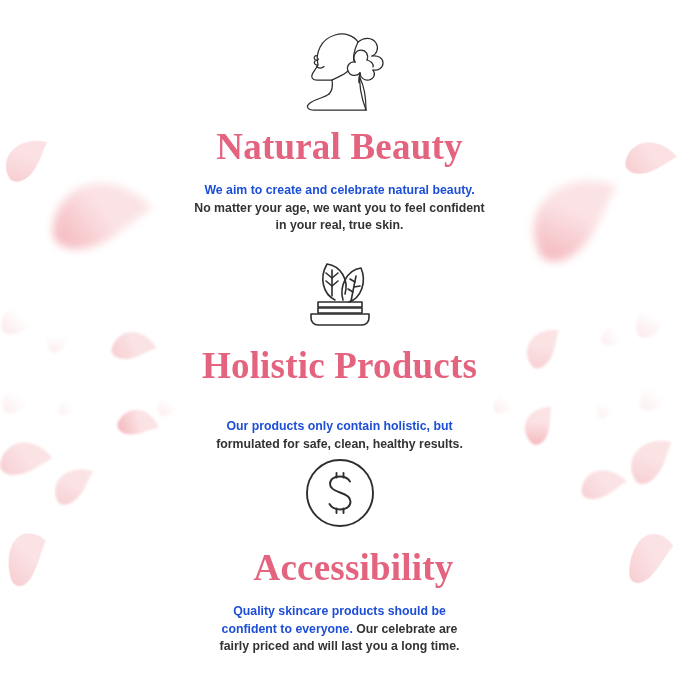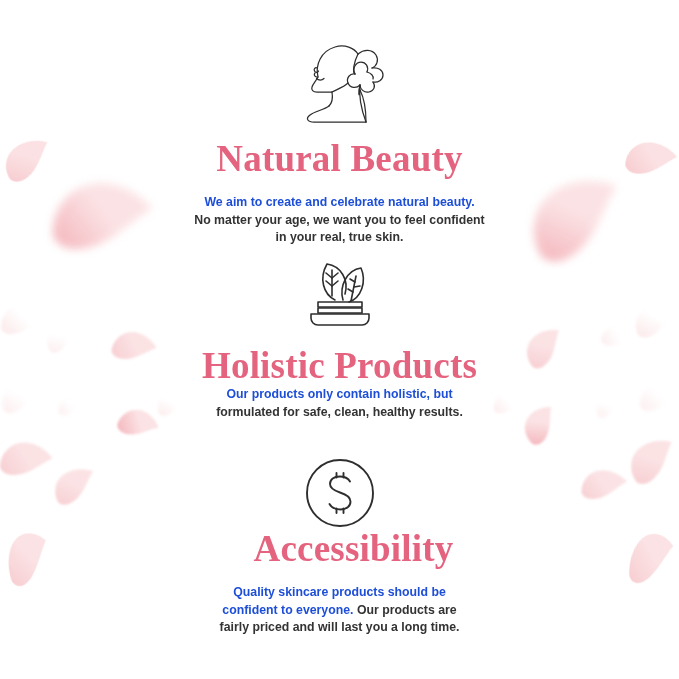--- a/index.html
+++ b/index.html
@@ -364,21 +364,21 @@
               <stop offset="1" stop-color="#ffffff"></stop>
             </linearGradient>
           </defs>
           <path d="M6 66 C0 46 8 20 30 10 C52 0 78 6 96 18 C80 34 72 50 54 64 C36 78 14 80 6 66 Z" fill="url(#pg23)"></path>
         </svg>
       </div>
     </div>
 
   <div id="content">
 
-    <div class="section" style="top:32px;">
+    <div class="section" style="top:20px;">
       <div class="icon-wrap">
         <svg width="104" height="92" viewBox="0 0 104 92" fill="none" stroke="#2e2e2e" stroke-width="1.25" stroke-linecap="round" stroke-linejoin="round">
           <path d="M30 45 C27 33 33 19 47 15 C57 12 66 16 70 22"></path>
           <path d="M30 45 C28 49 25 52 24 55 C23 58 25 60 29 60 L44 60"></path>
           <path d="M29.5 36 C27 35 25.5 37 26.5 39 C27.5 41 30 40.5 30.5 39"></path>
           <path d="M27 41 C25.5 42.5 26.5 45 29 45"></path>
           <path d="M28.5 46.5 C30.5 48.5 34 48.5 36 46.5"></path>
           <path d="M44 60 C45 66 44 71 41 74"></path>
           <path d="M41 74 C36 78 27 79 22 83 C17 87 20 90 26 90 L78 90"></path>
           <path d="M78 90 C78 78 76 66 72 58"></path>
@@ -425,46 +425,46 @@
             <path d="M57 31 L63 30"></path>
           <path d="M58 26 L53 23"></path>
 
           <path d="M21 46 L65 46 L65 51 L21 51 Z"></path>
           <path d="M21 52 L65 52 L65 57 L21 57 Z"></path>
 
           <path d="M14 58 L72 58 L72 62 C72 66 69 69 65 69 L21 69 C17 69 14 66 14 62 Z"></path>
         </svg>
       </div>
       <div class="heading h-holistic" style="margin-top:21px;">Holistic Products</div>
-      <div class="body-text" style="margin-top:2px;">
+      <div class="body-text" style="margin-top:34px;">
         <span class="line">
           <span class="bold">Our products only contain holistic, but</span><span class="reg"></span>
         </span>
         <span class="line">
           <span class="bold"></span><span class="reg">formulated for safe, clean, healthy results.</span>
         </span>
       </div>
     </div>
 
     <div class="section" style="top:456px;">
       <div class="icon-wrap">
         <svg width="74" height="74" viewBox="0 0 74 74" fill="none" stroke="#2e2e2e" stroke-width="1.9" stroke-linecap="round" stroke-linejoin="round">
           <circle cx="37" cy="37" r="33"></circle>
           <path d="M40.5 17 L40.5 21.5 M40.5 52.5 L40.5 57"></path>
           <path d="M33.5 17 L33.5 21.5 M33.5 52.5 L33.5 57"></path>
           <path d="M47 25.5 C45 22 41 20.5 36.5 20.5 C31 20.5 27 23.5 27 28 C27 32.5 31 34.5 37 36.5 C43.5 38.6 47.5 40.8 47.5 45.5 C47.5 50.3 43.5 53.5 37.5 53.5 C32.5 53.5 28.5 51.5 26.5 48"></path>
         </svg>
       </div>
-      <div class="heading h-access" style="padding-left:28px;">Accessibility</div>
+      <div class="heading h-access" style="margin-top:19px;padding-left:28px;">Accessibility</div>
       <div class="body-text" style="margin-top:17px;">
         <span class="line">
           <span class="bold">Quality skincare products should be</span><span class="reg"></span>
         </span>
         <span class="line">
-          <span class="bold">confident to everyone.</span><span class="reg"> Our products are</span>
+          <span class="bold">confident to everyone.</span><span class="reg"> Our celebrate are</span>
         </span>
         <span class="line">
           <span class="bold"></span><span class="reg">fairly priced and will last you a long time.</span>
         </span>
       </div>
     </div>
 
   </div>
 </div>
 

